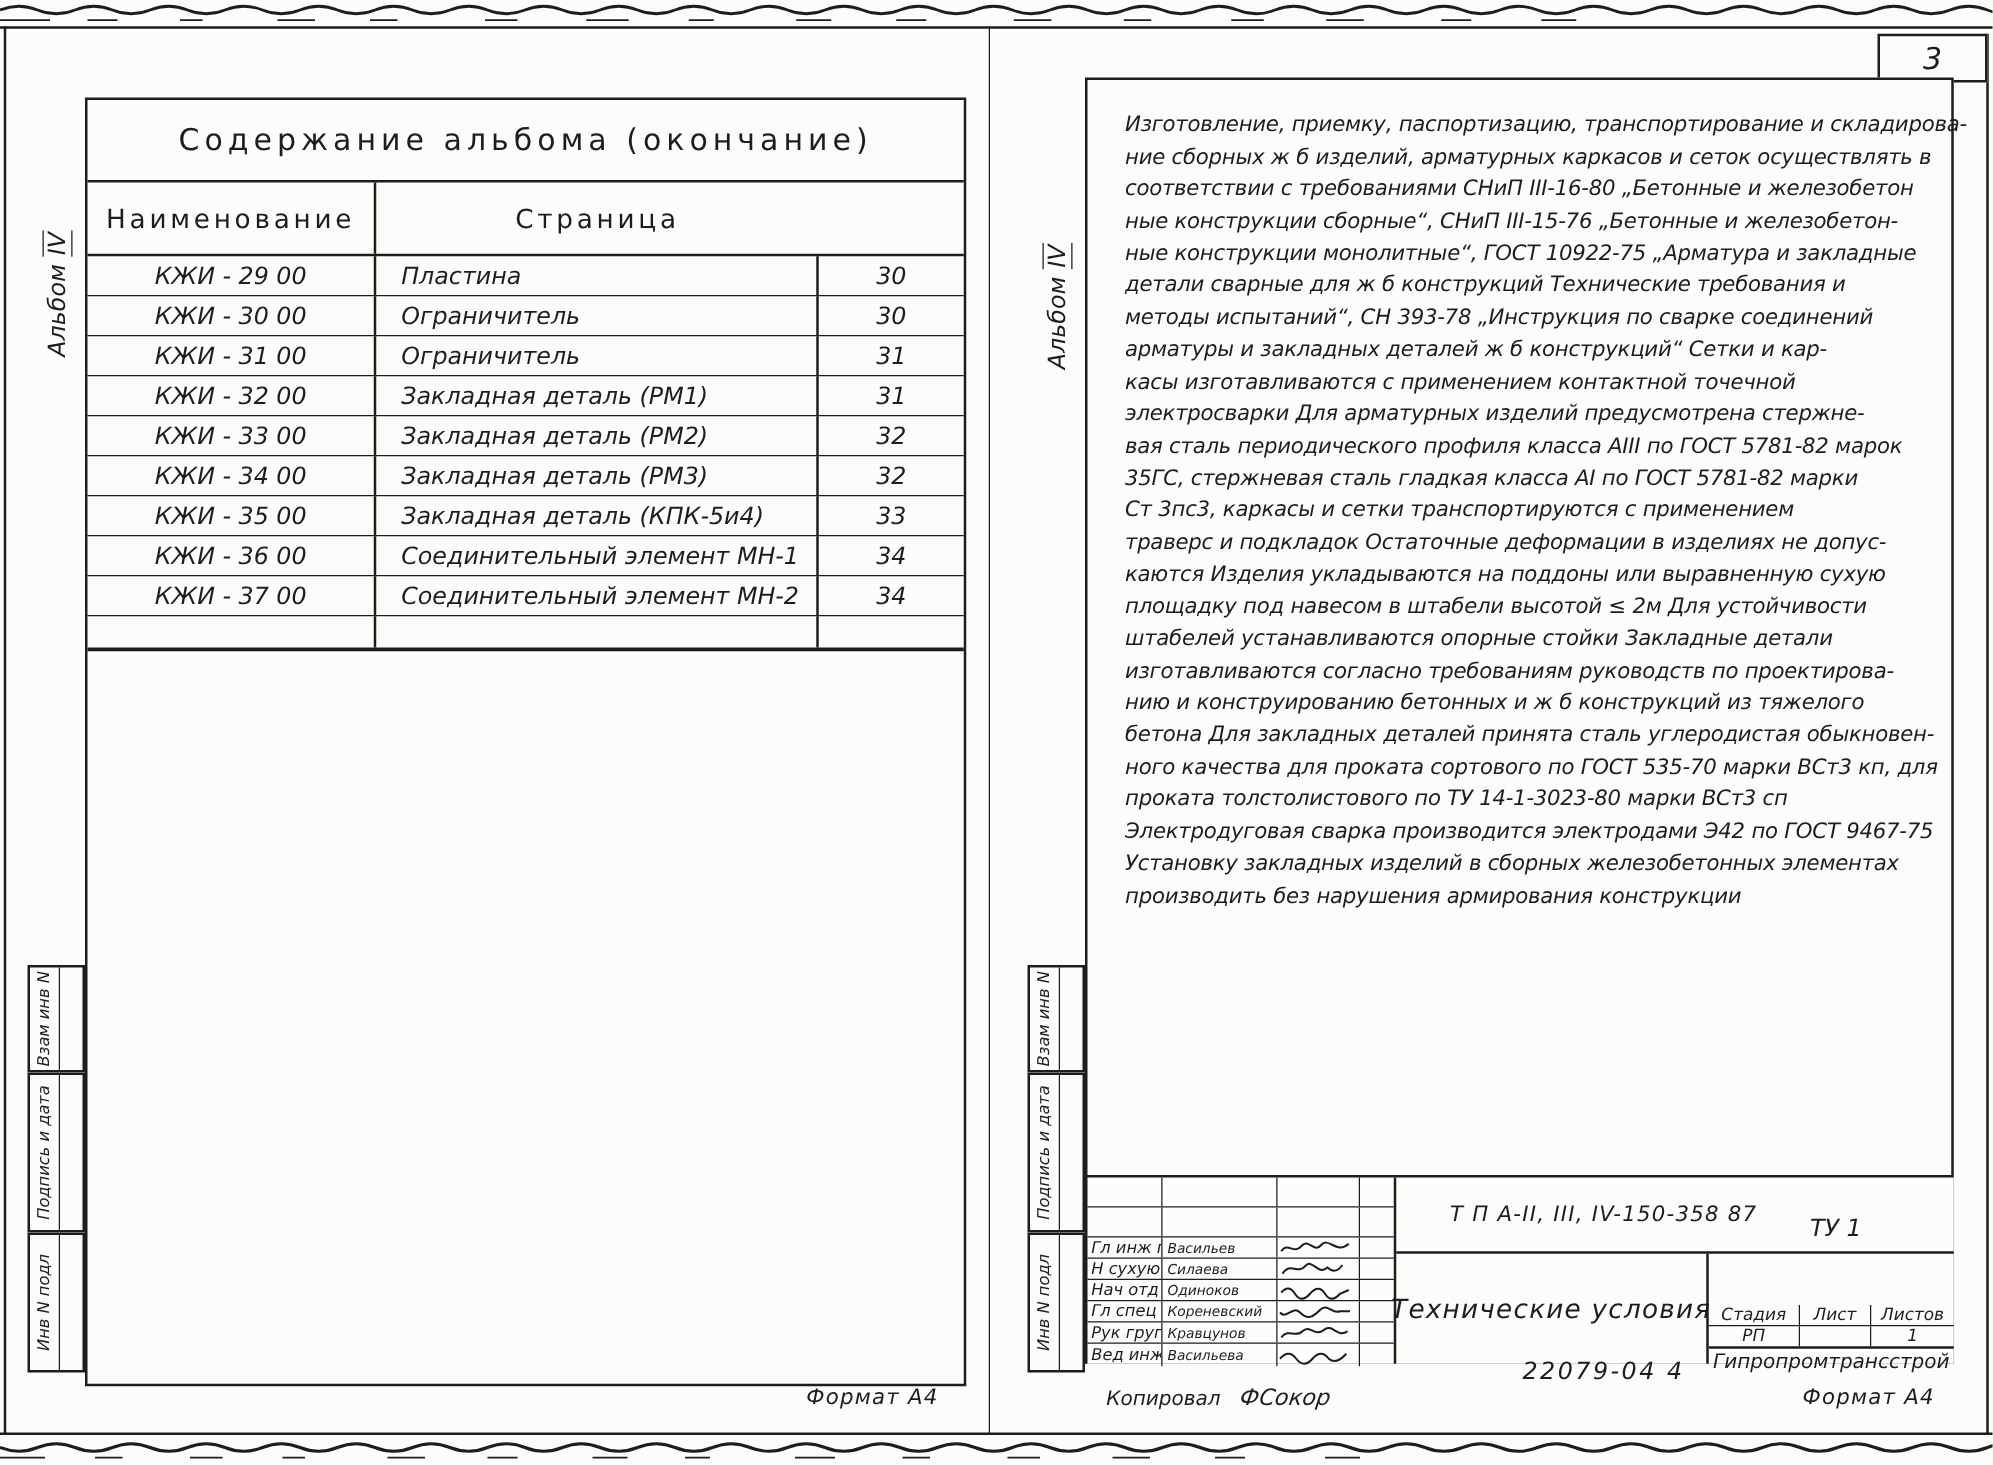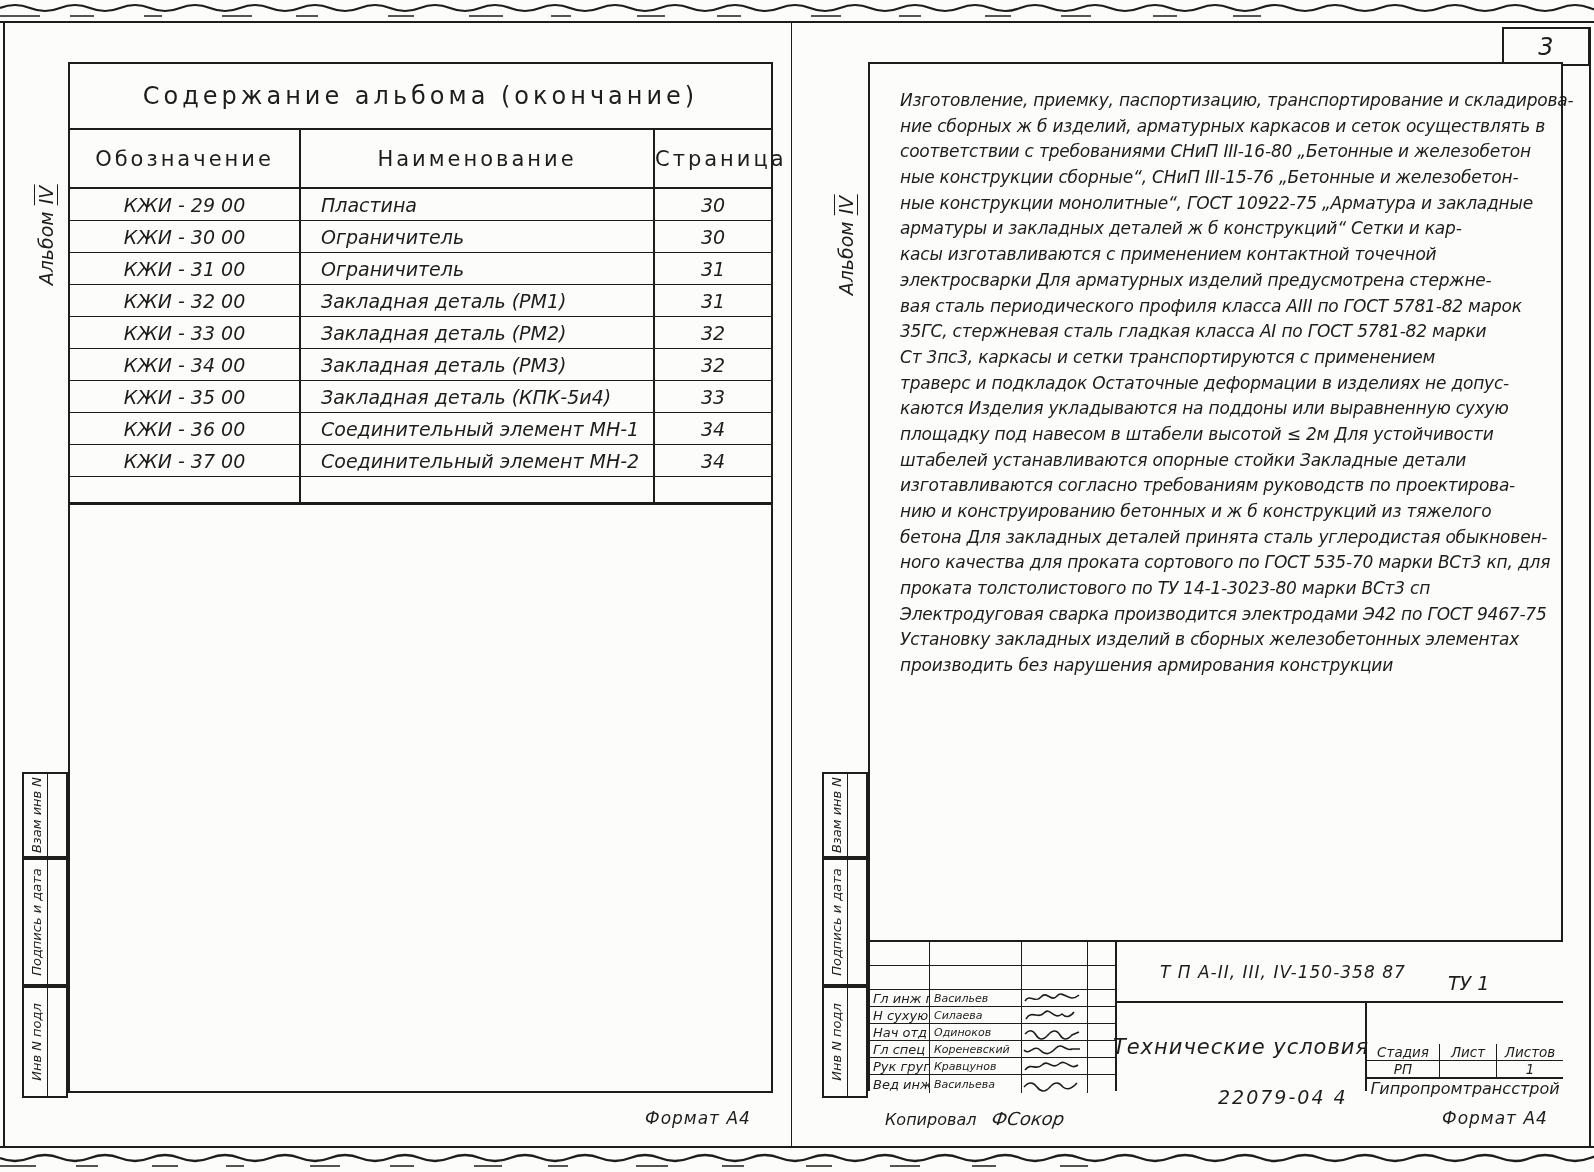--- a/index.html
+++ b/index.html
@@ -20,21 +20,21 @@
   }
   .hw{font-style:italic;}
 
   
   .edge-svg{position:absolute;left:0;width:1594px;pointer-events:none;}
   .scan-line-h{position:absolute;left:0;width:1594px;height:2px;background:var(--ink);}
   .scan-line-v{position:absolute;width:1.5px;background:var(--ink);}
 
   
   .toc-frame{
-    position:absolute;left:68px;top:62px;width:705px;height:1031px;
+    position:absolute;left:68px;top:78px;width:705px;height:1031px;
     border:2.5px solid var(--ink);box-sizing:border-box;background:var(--paper);
   }
   .toc-title{
     height:64px;border-bottom:2.5px solid var(--ink);
     display:flex;align-items:center;justify-content:center;
     font-size:24px;letter-spacing:4px;
   }
   .toc-grid-row{display:grid;grid-template-columns:231px 354px 1fr;}
   .toc-head{height:57px;border-bottom:2.5px solid var(--ink);}
   .toc-head .cell{font-size:21px;letter-spacing:3px;display:flex;align-items:center;justify-content:center;}
@@ -156,21 +156,20 @@
   <div class="scan-line-v" style="left:1589px;top:27px;height:1120px;"></div>
   <div class="scan-line-v" style="left:791px;top:21px;height:1126px;width:1px;"></div>
 
   <div class="album-label" style="left:26px;top:135px;">
     <span class="vtext"><span>Альбом</span>&nbsp;<span class="rn">IV</span></span>
   </div>
 
   <div class="toc-frame">
     <div class="toc-title">Содержание  альбома (окончание)</div>
     <div class="toc-grid-row toc-head">
-      <div class="cell c1">Обозначение</div>
       <div class="cell c2" style="justify-content:center;padding-left:0;">Наименование</div>
       <div class="cell c3">Страница</div>
     </div>
 
     <div class="toc-grid-row toc-row">
       <div class="cell c1 hw">КЖИ - 29 00</div>
       <div class="cell c2 hw">Пластина</div>
       <div class="cell c3 hw">30</div>
     </div>
     <div class="toc-grid-row toc-row">
@@ -247,20 +246,22 @@
   </div>
 
   <div class="right-frame"></div>
 
   <div class="body-text">
     <div class="line">Изготовление, приемку, паспортизацию, транспортирование и складирова-</div>
     <div class="line">ние сборных ж б изделий, арматурных каркасов и сеток осуществлять  в</div>
     <div class="line">соответствии с требованиями СНиП III-16-80 „Бетонные и железобетон</div>
     <div class="line">ные конструкции сборные“, СНиП III-15-76 „Бетонные и железобетон-</div>
     <div class="line">ные конструкции монолитные“, ГОСТ 10922-75 „Арматура и закладные</div>
+    <div class="line">детали сварные для ж б конструкций Технические требования  и</div>
+    <div class="line">методы испытаний“, СН 393-78 „Инструкция по сварке соединений</div>
     <div class="line">арматуры и закладных деталей ж б конструкций“ Сетки и кар-</div>
     <div class="line">касы  изготавливаются с применением контактной точечной</div>
     <div class="line">электросварки Для арматурных изделий предусмотрена стержне-</div>
     <div class="line">вая сталь периодического профиля класса АIII по ГОСТ 5781-82 марок</div>
     <div class="line">35ГС, стержневая сталь гладкая класса АI по ГОСТ 5781-82 марки</div>
     <div class="line">Ст 3пс3, каркасы и сетки транспортируются с применением</div>
     <div class="line">траверс и подкладок Остаточные деформации в изделиях не допус-</div>
     <div class="line">каются Изделия укладываются на поддоны или выравненную сухую</div>
     <div class="line">площадку под навесом в штабели высотой ≤ 2м Для устойчивости</div>
     <div class="line">штабелей устанавливаются опорные стойки Закладные детали</div>

